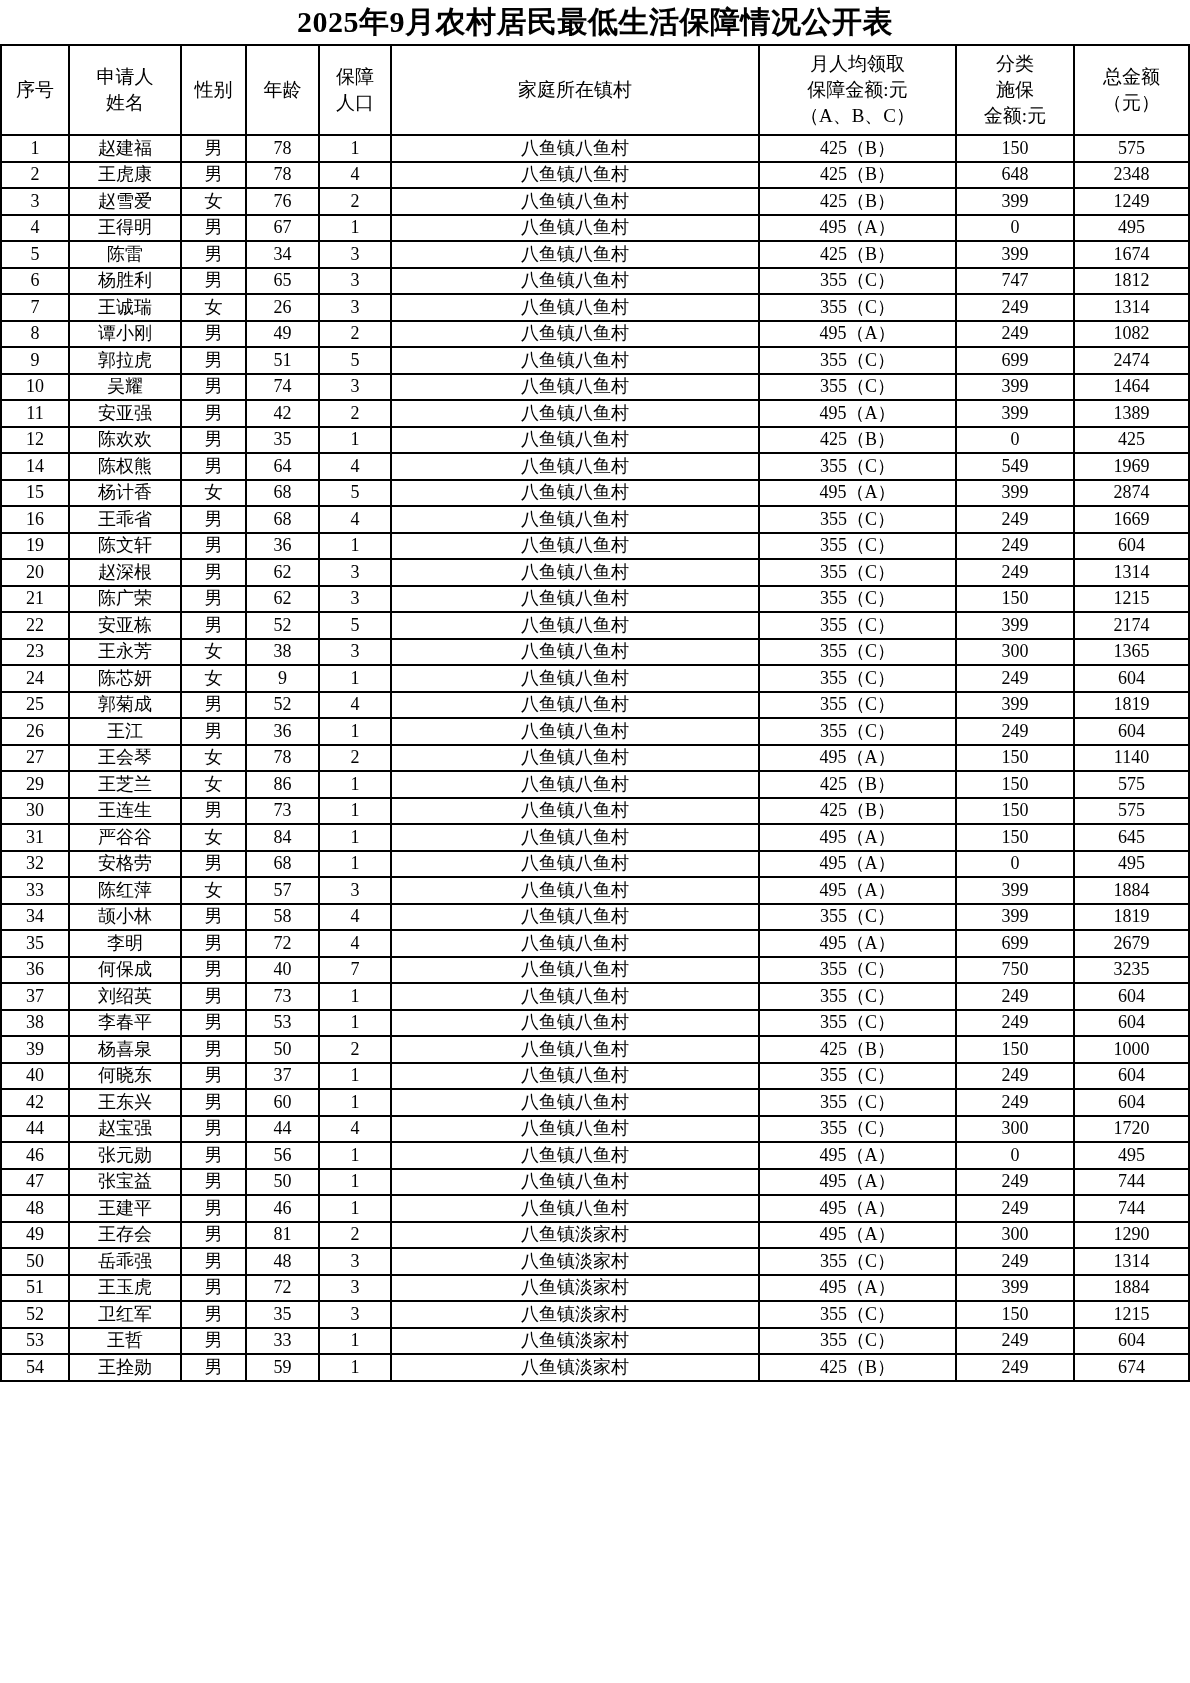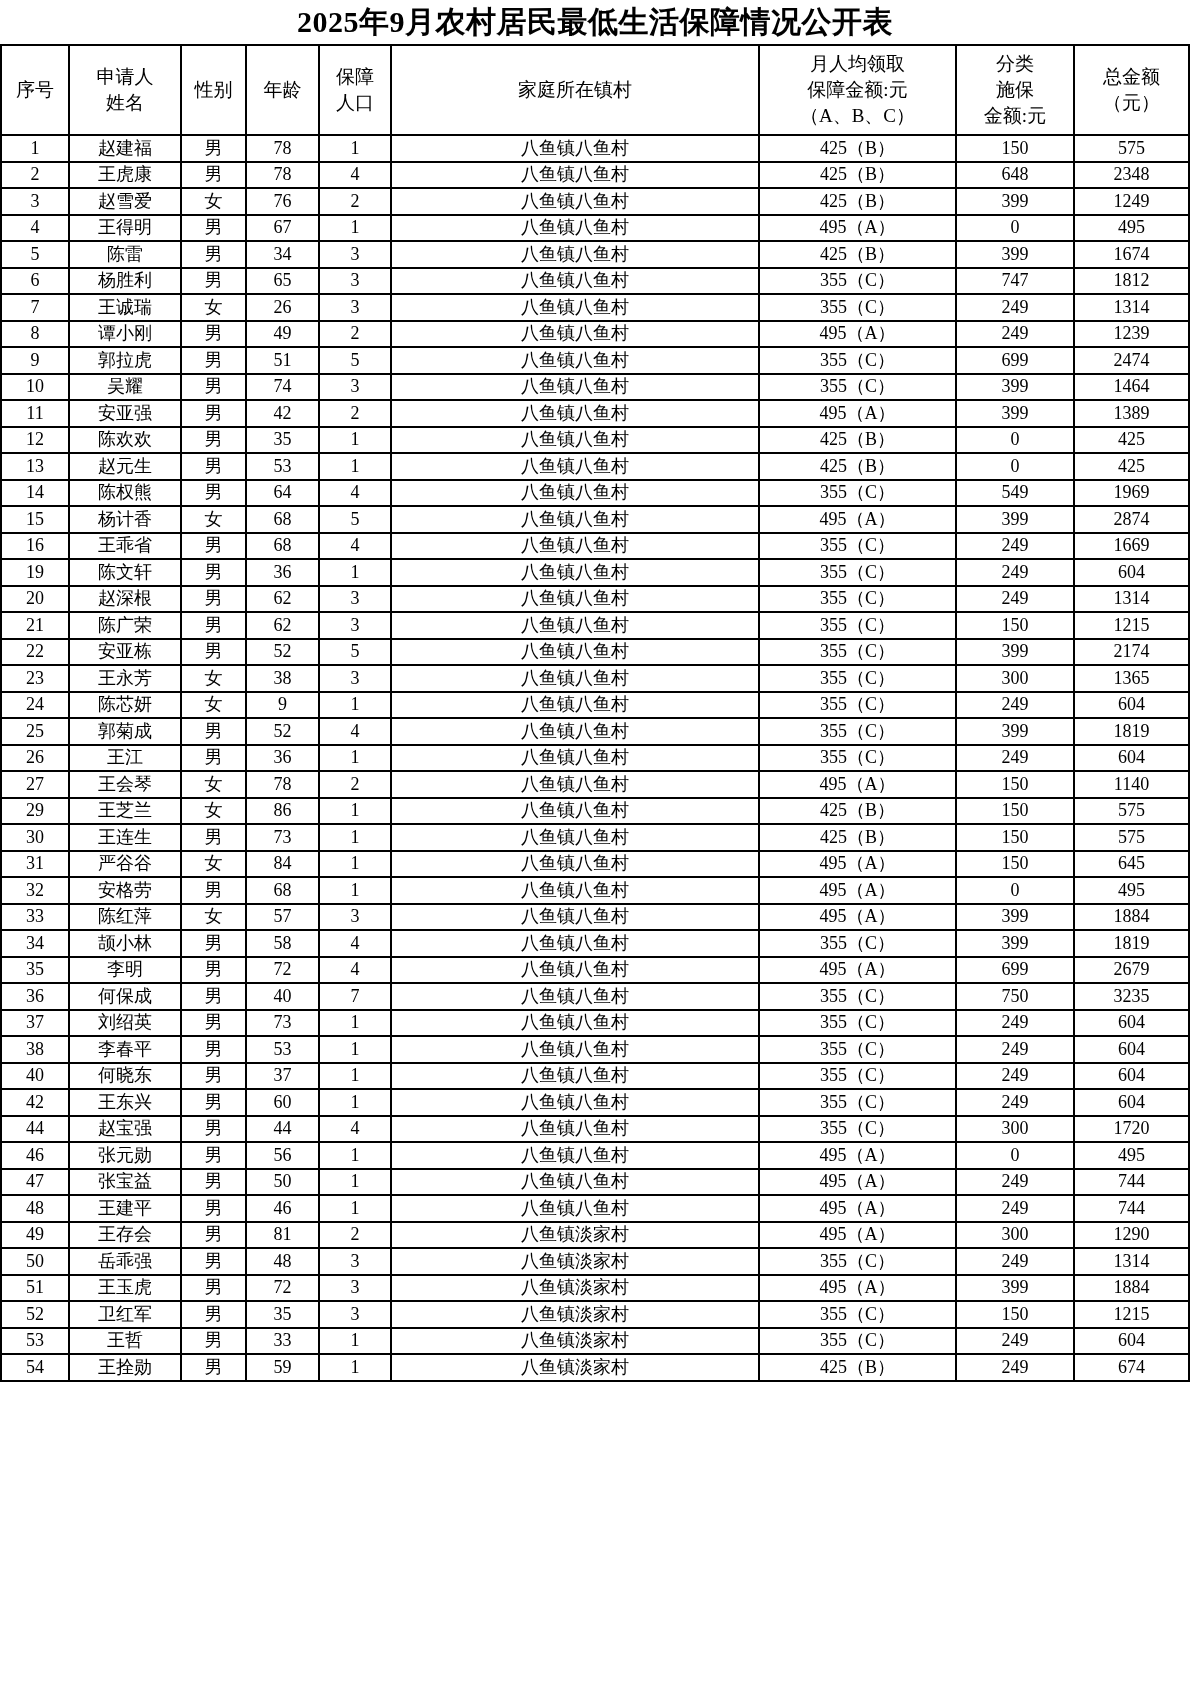--- a/index.html
+++ b/index.html
@@ -181,21 +181,21 @@
         </tr>
         <tr>
           <td>8</td>
           <td>谭小刚</td>
           <td>男</td>
           <td>49</td>
           <td>2</td>
           <td>八鱼镇八鱼村</td>
           <td>495（A）</td>
           <td>249</td>
-          <td>1239</td>
+          <td>1082</td>
         </tr>
         <tr>
           <td>9</td>
           <td>郭拉虎</td>
           <td>男</td>
           <td>51</td>
           <td>5</td>
           <td>八鱼镇八鱼村</td>
           <td>355（C）</td>
           <td>699</td>
@@ -228,31 +228,20 @@
           <td>陈欢欢</td>
           <td>男</td>
           <td>35</td>
           <td>1</td>
           <td>八鱼镇八鱼村</td>
           <td>425（B）</td>
           <td>0</td>
           <td>425</td>
         </tr>
         <tr>
-          <td>13</td>
-          <td>赵元生</td>
-          <td>男</td>
-          <td>53</td>
-          <td>1</td>
-          <td>八鱼镇八鱼村</td>
-          <td>425（B）</td>
-          <td>0</td>
-          <td>425</td>
-        </tr>
-        <tr>
           <td>14</td>
           <td>陈权熊</td>
           <td>男</td>
           <td>64</td>
           <td>4</td>
           <td>八鱼镇八鱼村</td>
           <td>355（C）</td>
           <td>549</td>
           <td>1969</td>
         </tr>
@@ -479,20 +468,31 @@
         <tr>
           <td>38</td>
           <td>李春平</td>
           <td>男</td>
           <td>53</td>
           <td>1</td>
           <td>八鱼镇八鱼村</td>
           <td>355（C）</td>
           <td>249</td>
           <td>604</td>
+        </tr>
+        <tr>
+          <td>39</td>
+          <td>杨喜泉</td>
+          <td>男</td>
+          <td>50</td>
+          <td>2</td>
+          <td>八鱼镇八鱼村</td>
+          <td>425（B）</td>
+          <td>150</td>
+          <td>1000</td>
         </tr>
         <tr>
           <td>40</td>
           <td>何晓东</td>
           <td>男</td>
           <td>37</td>
           <td>1</td>
           <td>八鱼镇八鱼村</td>
           <td>355（C）</td>
           <td>249</td>

